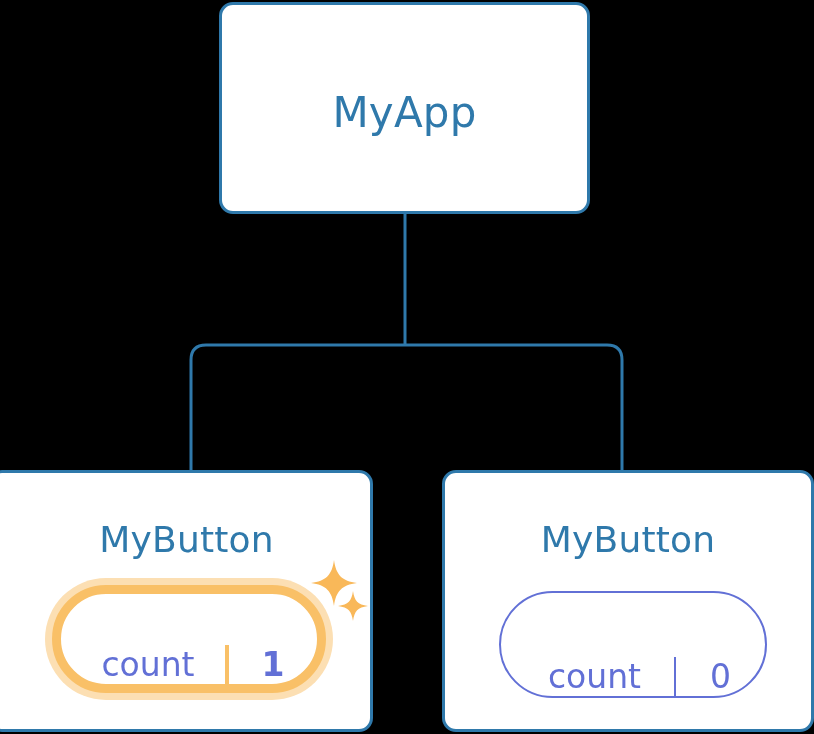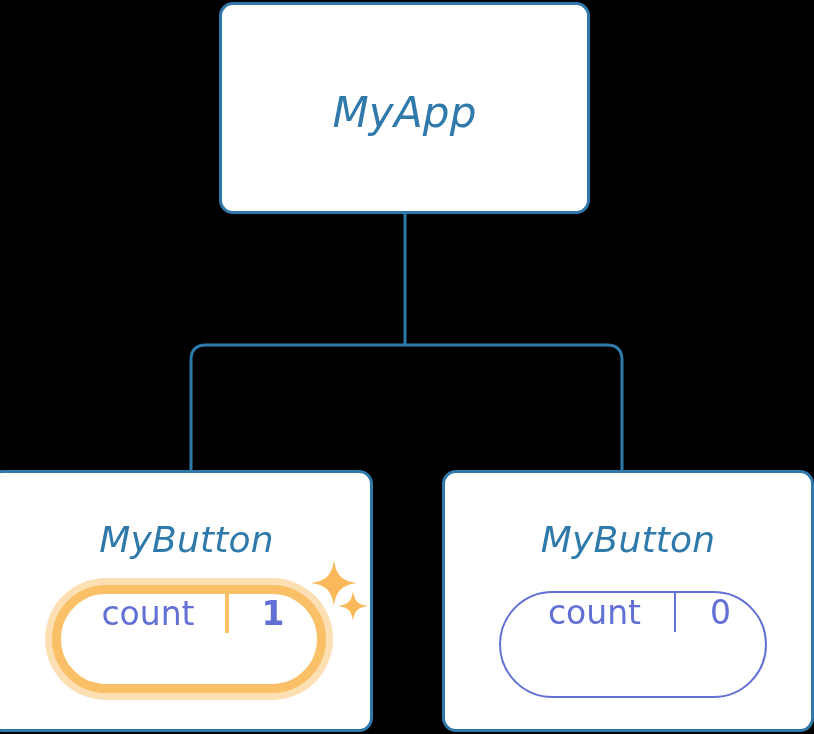--- a/index.html
+++ b/index.html
@@ -56,21 +56,20 @@
 
   .node-title {
     position: absolute;
     left: 0;
     width: 100%;
     text-align: center;
     color: #2f79ab;
     font-weight: 400;
     letter-spacing: 0.2px;
     white-space: nowrap;
-    font-style: italic;
   }
   .node-card.root .node-title {
     top: 84px;
     font-size: 42px;
     line-height: 48px;
   }
   .node-card.child-left .node-title {
     top: 46px;
     font-size: 36px;
     line-height: 42px;
@@ -80,21 +79,21 @@
   .node-card.child-right .node-title {
     top: 46px;
     font-size: 36px;
     line-height: 42px;
   }
 
   
   .state-pill {
     position: absolute;
     display: flex;
-    align-items: flex-start;
+    align-items: flex-end;
     box-sizing: border-box;
     background: #ffffff;
     border-radius: 999px;
     overflow: hidden;
   }
   .pill-key, .pill-val {
     display: flex;
     align-items: center;
     justify-content: center;
     color: #6270d6;

